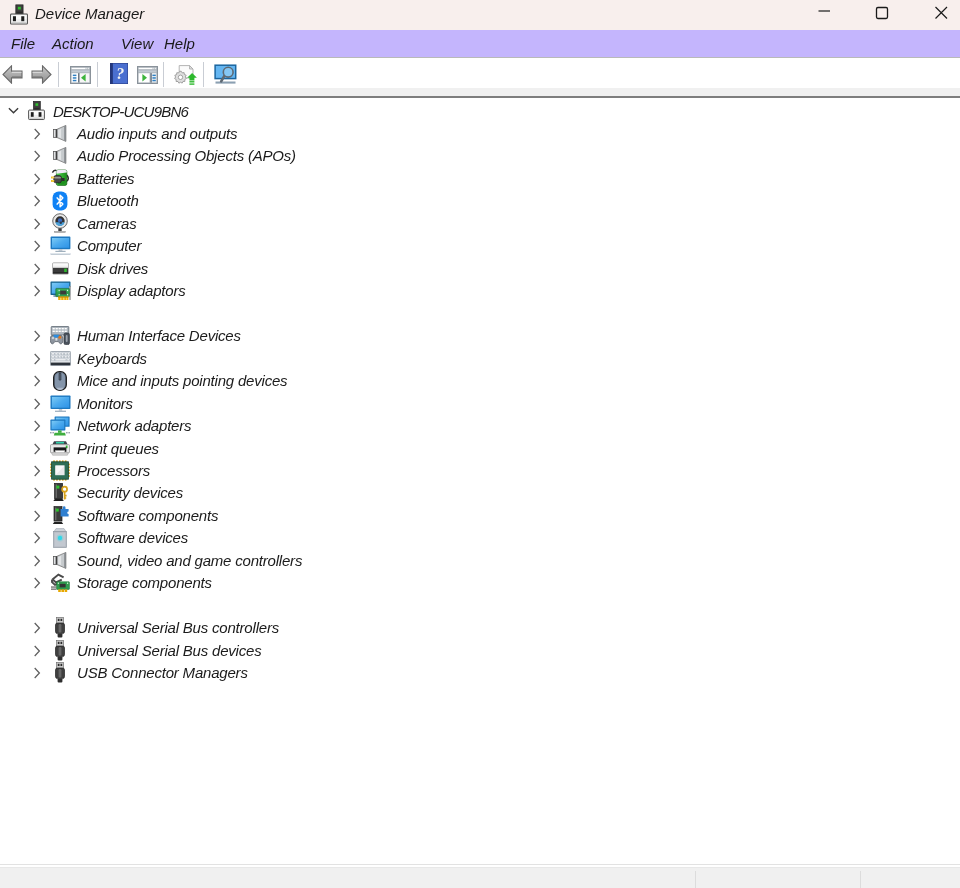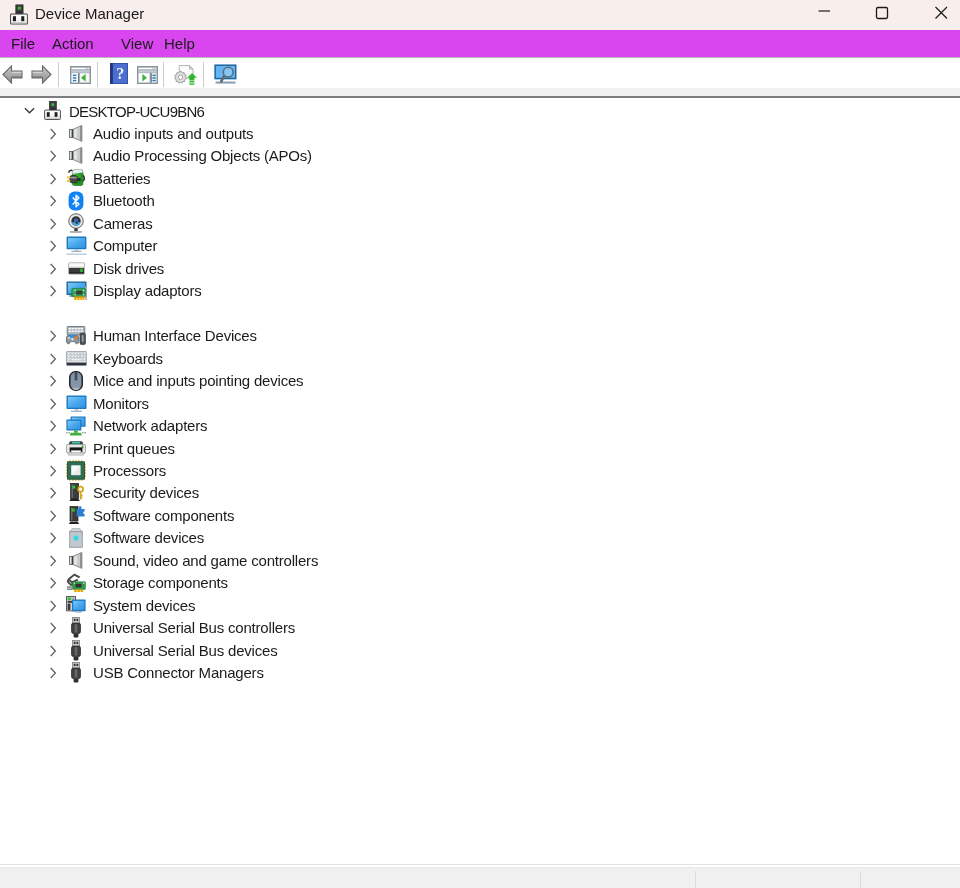--- a/index.html
+++ b/index.html
@@ -1,34 +1,34 @@
 <!DOCTYPE html>
 <html><head>
 <meta charset="utf-8">
 <style>
 * { margin:0; padding:0; box-sizing:border-box; }
 html,body { width:960px; height:888px; background:#fff; overflow:hidden;
   font-family:"Liberation Sans", sans-serif; }
-#win { position:relative; width:960px; height:636px; background:#fff; }
+#win { position:relative; width:960px; height:636px; background:#fff;font-style:italic; }
 .abs { position:absolute; }
 
 #titlebar { position:absolute; left:0; top:0; width:960px; height:30px; background:#f8efed; }
 #titletext { position:absolute; left:35px; top:5px; font-size:15px; color:#191919; }
 
-#menubar { position:absolute; left:0; top:30px; width:960px; height:28px; background:#d946ef; border-bottom:1px solid #b9b9b9;padding-left:22px; }
+#menubar { position:absolute; left:0; top:30px; width:960px; height:28px; background:#c4b5fd; border-bottom:1px solid #b9b9b9;padding-left:22px; }
 .menuitem { position:absolute; top:5px; font-size:15px; color:#1a1a1a; }
 
 #toolbar { position:absolute; left:0; top:59px; width:960px; height:29px; background:#fff; }
 .tsep { position:absolute; top:3px; width:1px; height:25px; background:#c9cdd4; }
 
 #band { position:absolute; left:0; top:88px; width:960px; height:8px; background:#f0f0f0; }
 #bandline { position:absolute; left:0; top:96px; width:960px; height:2px; background:#7d7d7d; }
 
 #tree { position:absolute; left:0; top:98px; width:960px; height:758px; background:#fff; }
-.row { position:absolute; left:16px; height:22px; width:500px;padding-left:33px; }
+.row { position:absolute; left:0; height:22px; width:500px;padding-left:33px; }
 .row .lbl { position:absolute; left:77px; top:2.5px; font-size:15px; color:#1b1b1b; letter-spacing:-0.2px; white-space:pre; }
 
 #statline { position:absolute; left:0; top:864px; width:960px; height:1px; background:#e2e2e2; }
 #statbar { position:absolute; left:0; top:867px; width:960px; height:21px; background:#f0f0f0; border-top:1px solid #e8e8e8; }
 .ssep { position:absolute; top:3px; width:1px; height:18px; background:#dcdcdc; }
 </style>
 </head>
 <body>
 <div id="win">
 
@@ -622,29 +622,20 @@
     </div>
     <div class="row" style="top:473.8px">
       <svg class="abs" style="left:33px;top:5.5px" width="8" height="12" viewBox="0 0 8 12">
           <use href="#i-chev"></use>
         </svg>
       <svg class="abs" style="left:50.0px;top:1.0px" width="20" height="20" viewBox="0 0 20 20">
           <use href="#i-storage"></use>
         </svg>
       <span class="lbl">Storage components</span>
     </div>
-    <div class="row" style="top:496.3px">
-      <svg class="abs" style="left:33px;top:5.5px" width="8" height="12" viewBox="0 0 8 12">
-          <use href="#i-chev"></use>
-        </svg>
-      <svg class="abs" style="left:50.0px;top:1.5px" width="20" height="19" viewBox="0 0 20 19">
-          <use href="#i-system"></use>
-        </svg>
-      <span class="lbl">System devices</span>
-    </div>
     <div class="row" style="top:518.7px">
       <svg class="abs" style="left:33px;top:5.5px" width="8" height="12" viewBox="0 0 8 12">
           <use href="#i-chev"></use>
         </svg>
       <svg class="abs" style="left:55.0px;top:0.5px" width="10" height="21" viewBox="0 0 10 21">
           <use href="#i-usb"></use>
         </svg>
       <span class="lbl">Universal Serial Bus controllers</span>
     </div>
     <div class="row" style="top:541.2px">

